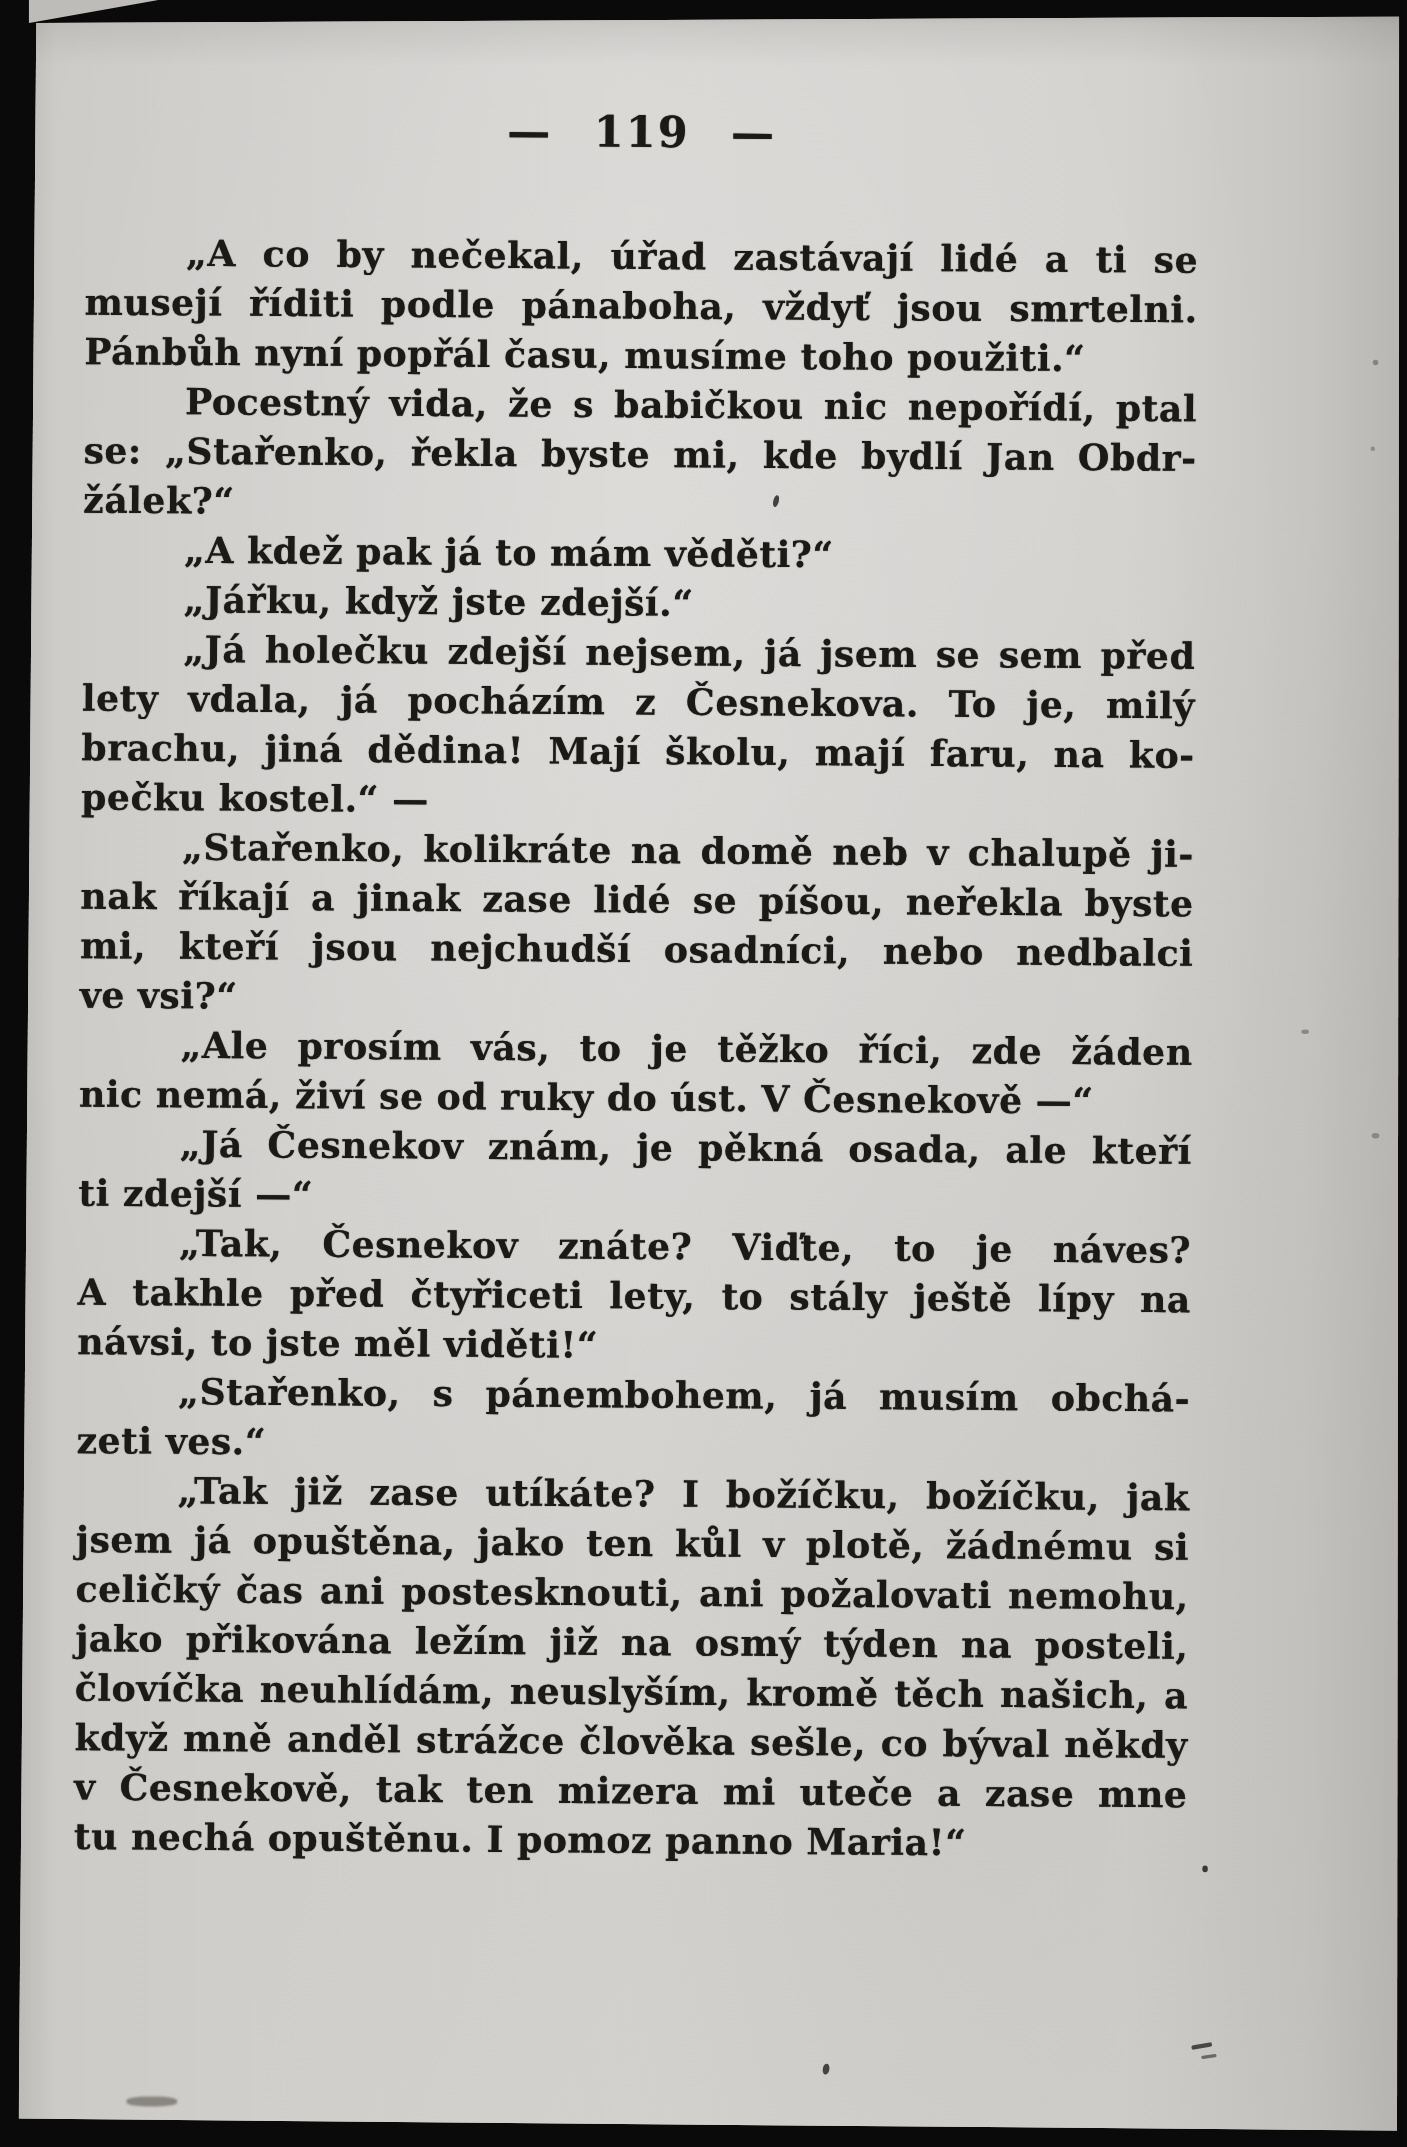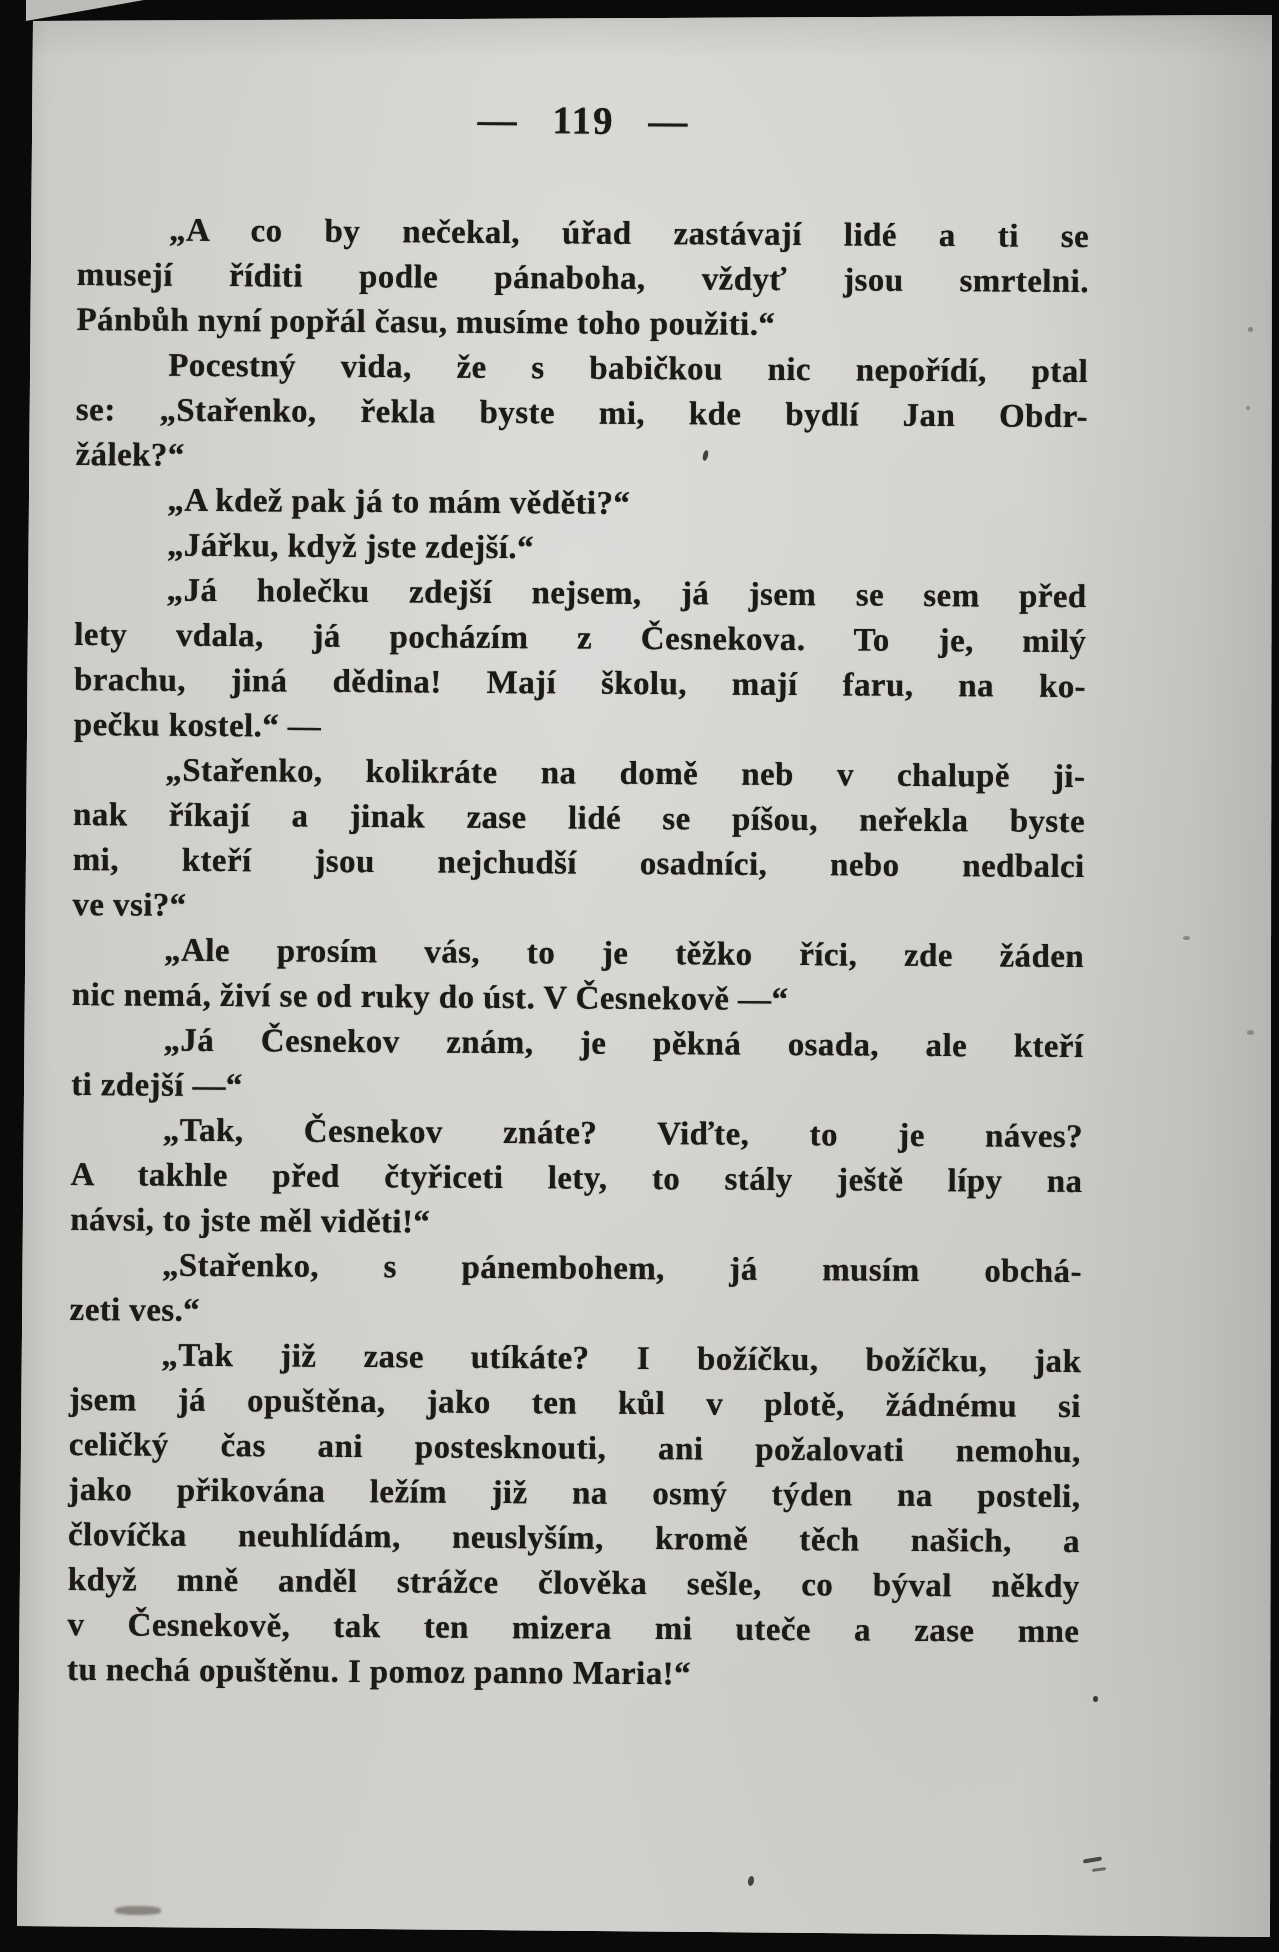--- a/index.html
+++ b/index.html
@@ -18,21 +18,20 @@
   .paper {
     position: absolute;
     inset: 0;
     clip-path: polygon(33px 21px, 1272px 15px, 1270px 1937px, 17px 1926px);
     background:
       linear-gradient(180deg, rgba(70,70,66,0.30) 0px, rgba(70,70,66,0.10) 22px, rgba(70,70,66,0) 60px),
       radial-gradient(ellipse at 45% 30%, rgba(255,255,255,0.16), rgba(255,255,255,0) 62%),
       radial-gradient(ellipse at 70% 80%, rgba(120,118,112,0.10), rgba(120,118,112,0) 55%),
       linear-gradient(90deg, #b4b3b0 0%, #cccbc8 4%, #d6d5d2 45%, #d3d2cf 80%, #c6c5c2 93%, #b7b6b3 100%),
       #d2d1ce;
-    font-family: Liberation Serif, serif;
   }
   
   .corner-fold {
     position: absolute;
     left: 26px; top: 0;
     width: 118px; height: 21px;
     clip-path: polygon(0 100%, 100% 0, 0 0);
     background: #bdbcb9;
   }
   .content {

